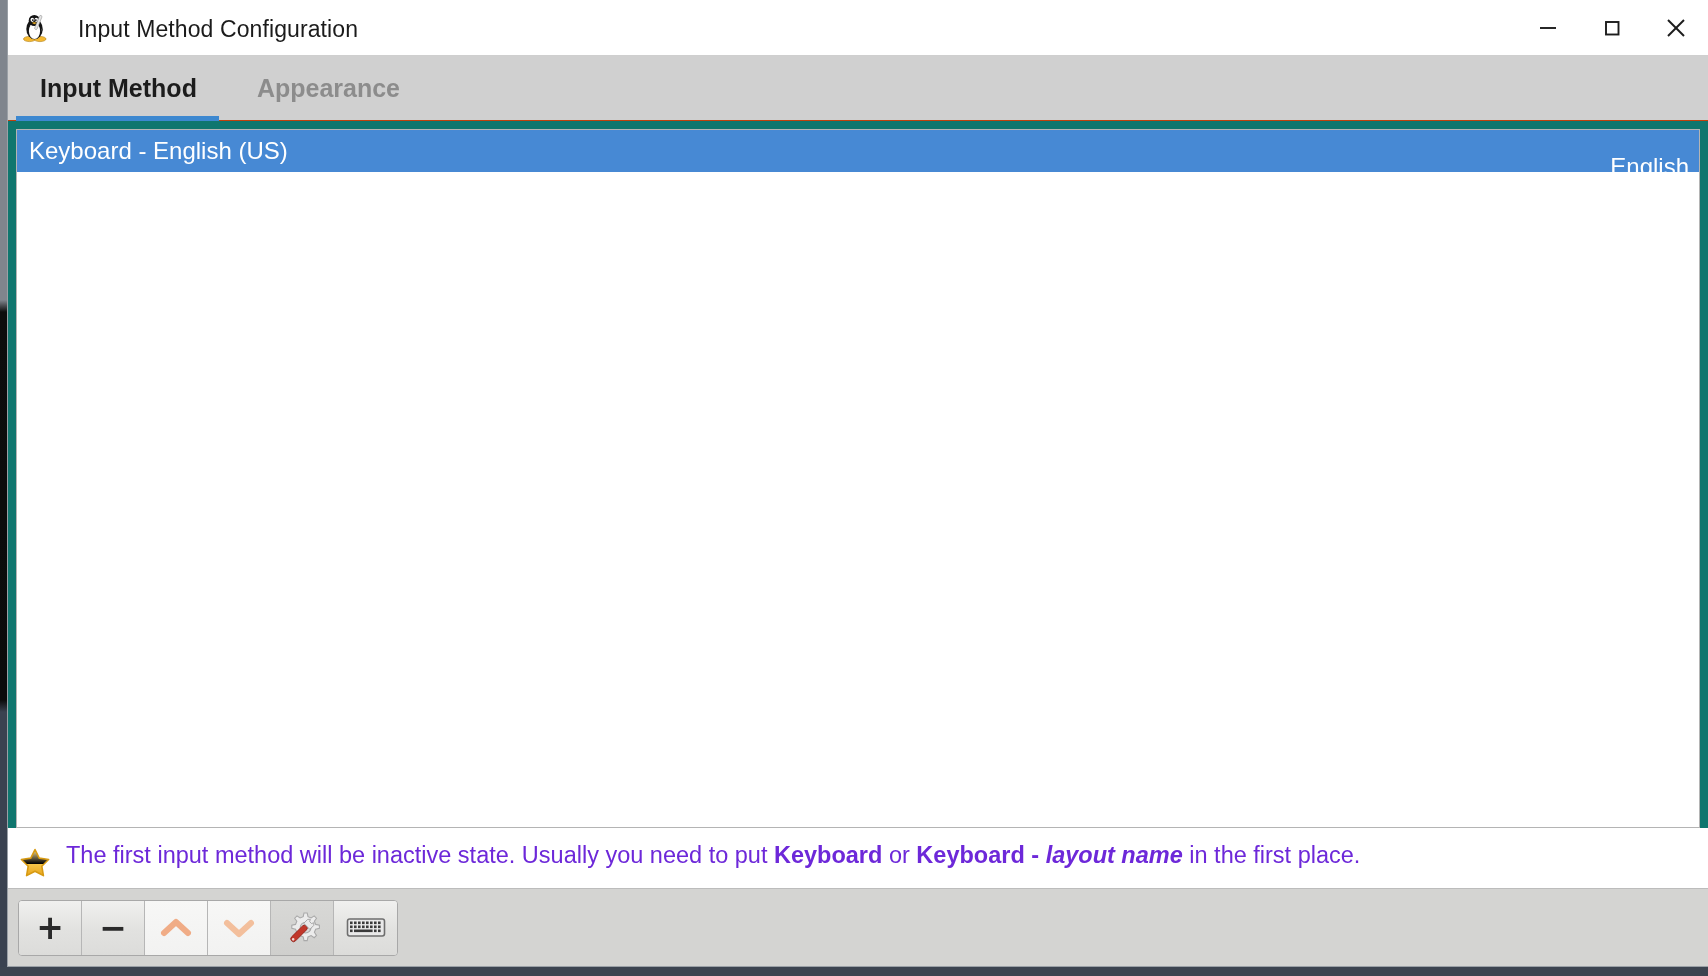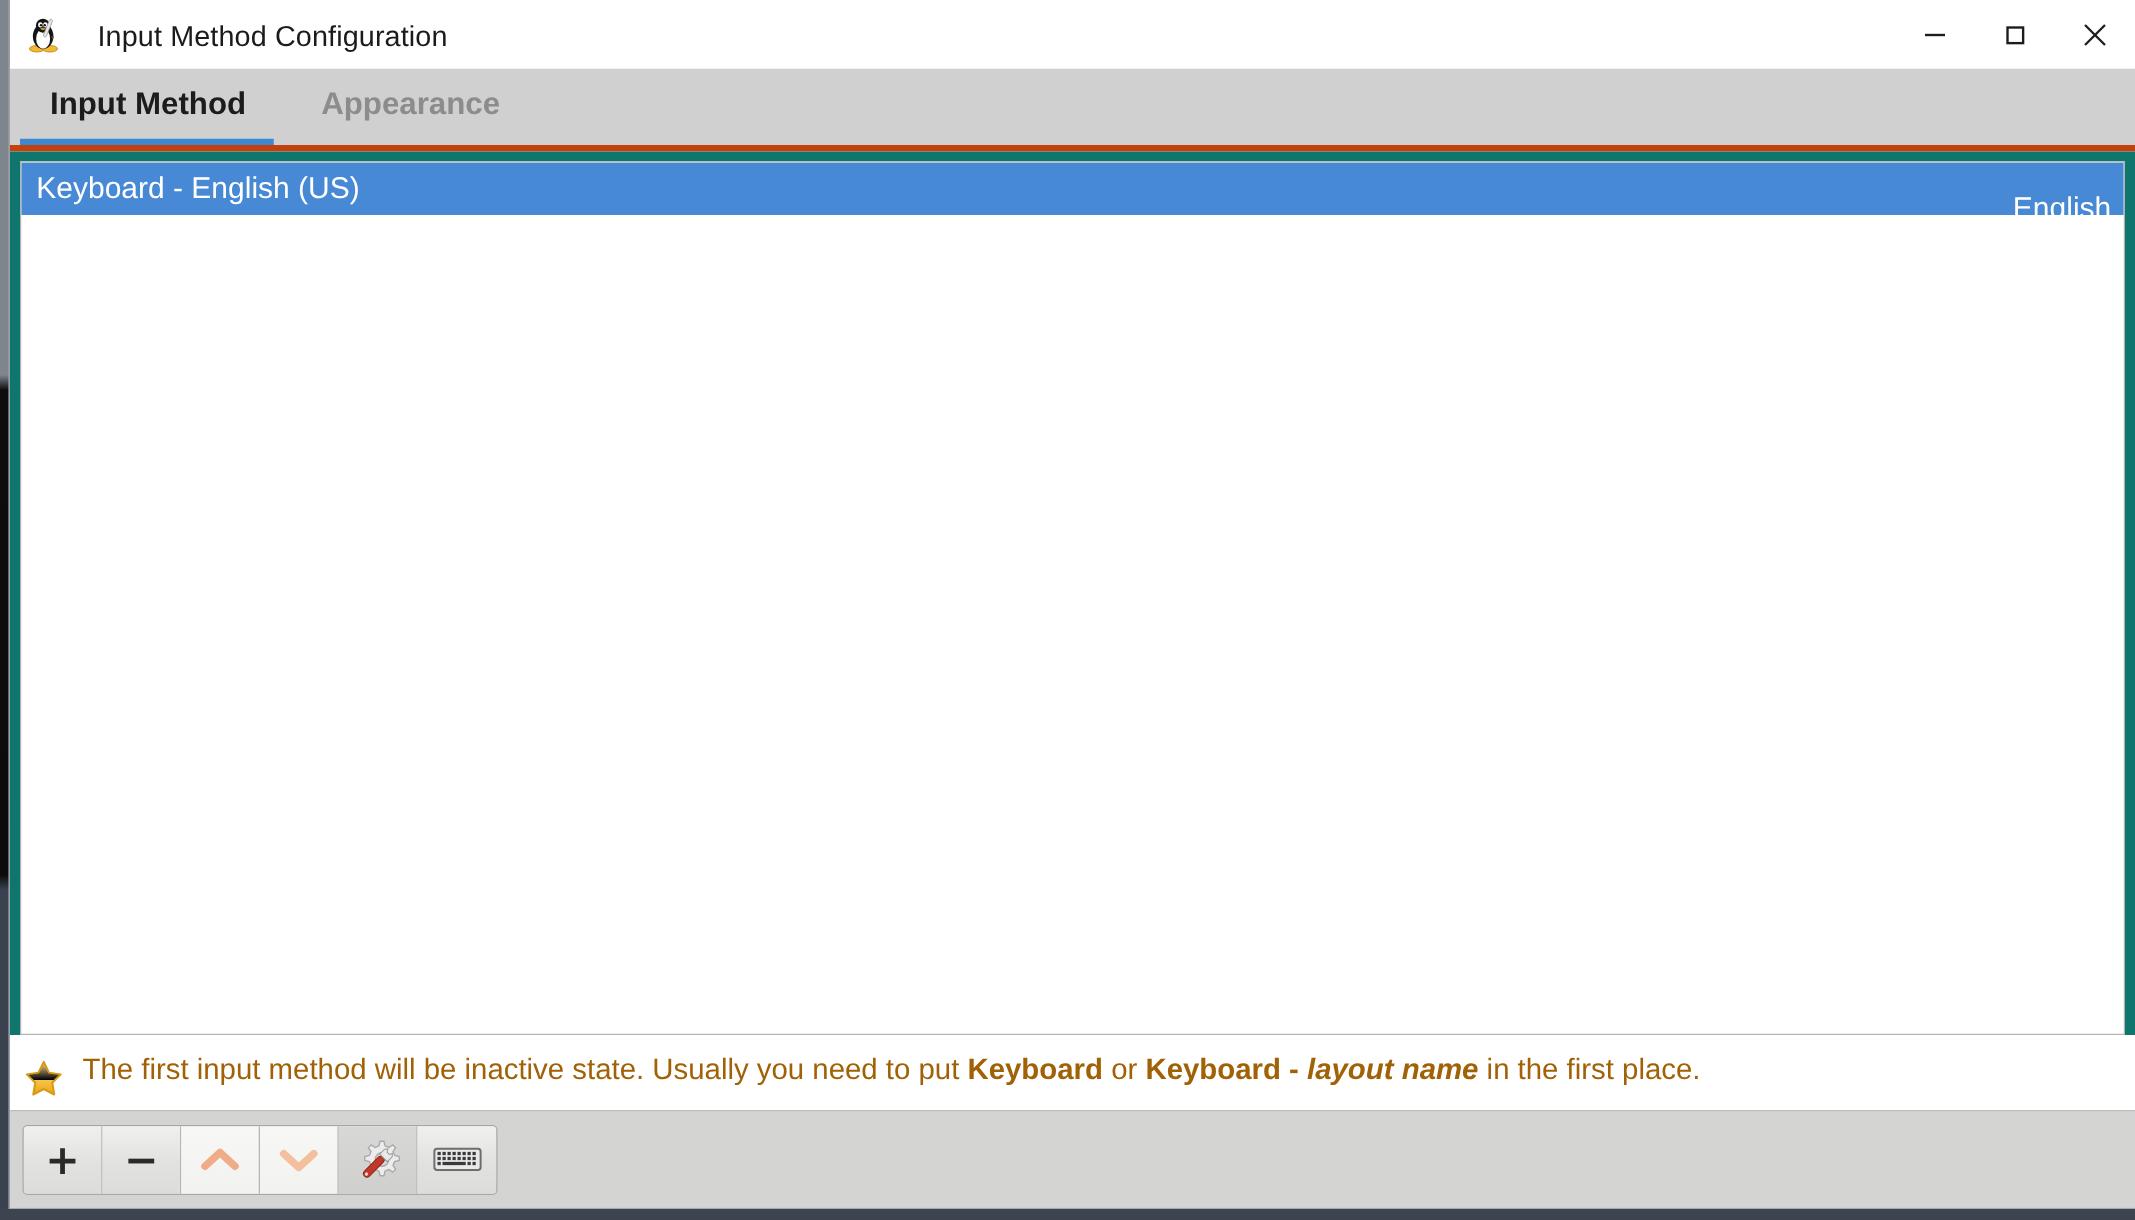--- a/index.html
+++ b/index.html
@@ -96,22 +96,21 @@
     cursor: default;
   }
   .win-btn svg { display: block; }
 
   
   #tabbar {
     height: 65px;
     min-height: 65px;
     background: #d0d0d0;
     display: flex;
-    align-items: flex-end;
-    border-bottom: 5px solid #c2410c;
+    border-bottom: 1px solid #c2410c;
     position: relative;
   }
   .tab {
     position: relative;
     height: 65px;
     display: flex;
     align-items: center;
     padding: 0 30px;
     font-size: 25px;
     font-weight: bold;
@@ -164,21 +163,21 @@
   #hint {
     display: flex;
     align-items: flex-start;
     gap: 14px;
     padding: 12px 12px 8px 10px;
     background: #ffffff;
   }
   .star-icon { flex: 0 0 auto; width: 34px; height: 34px; margin-top: 6px; }
   #hint-text {
     font-size: 23.5px;
-    color: #a16207;
+    color: #6d28d9;
     line-height: 1.35;
     max-width: 1560px;
   }
   #hint-text b { font-weight: bold; }
   #hint-text i.bi { font-weight: bold; font-style: italic; }
 
   
   #toolbar {
     height: 78px;
     min-height: 78px;

